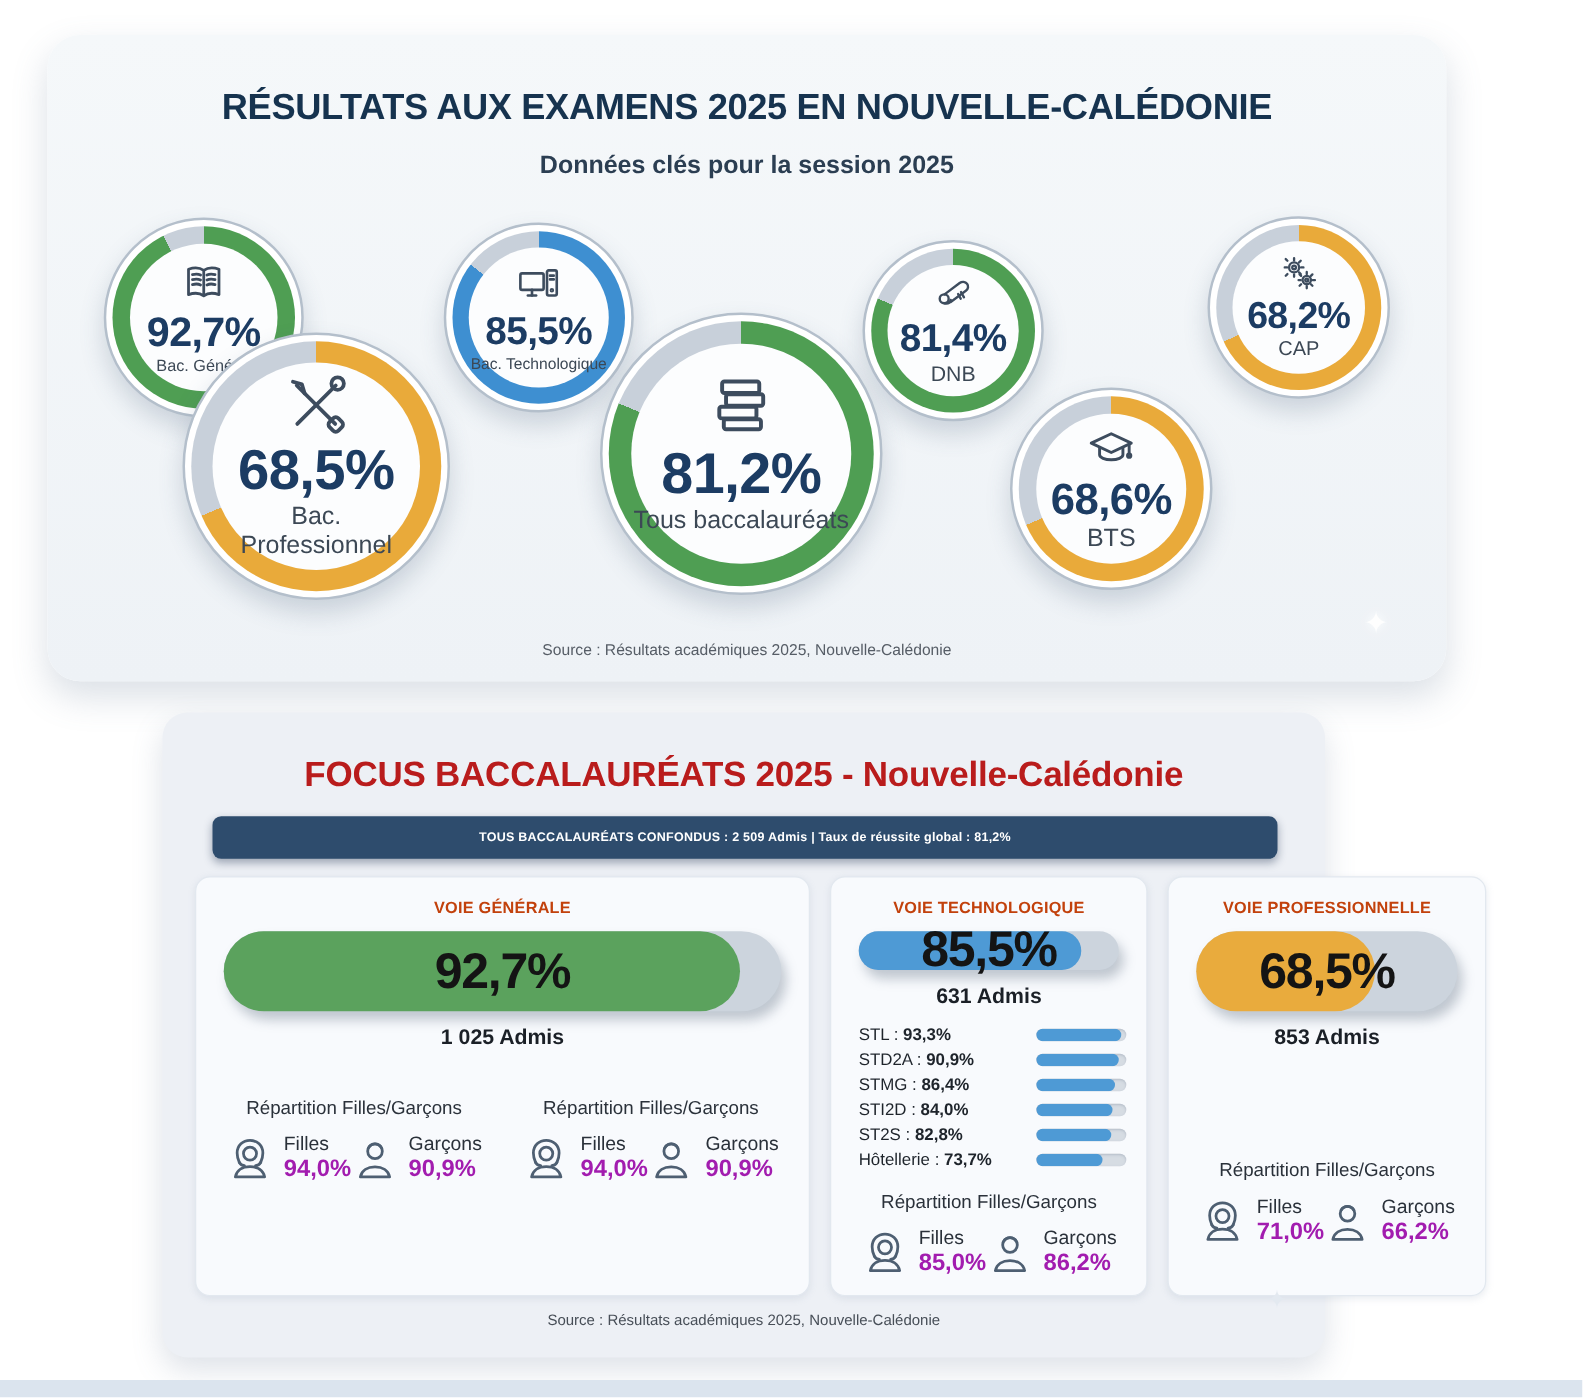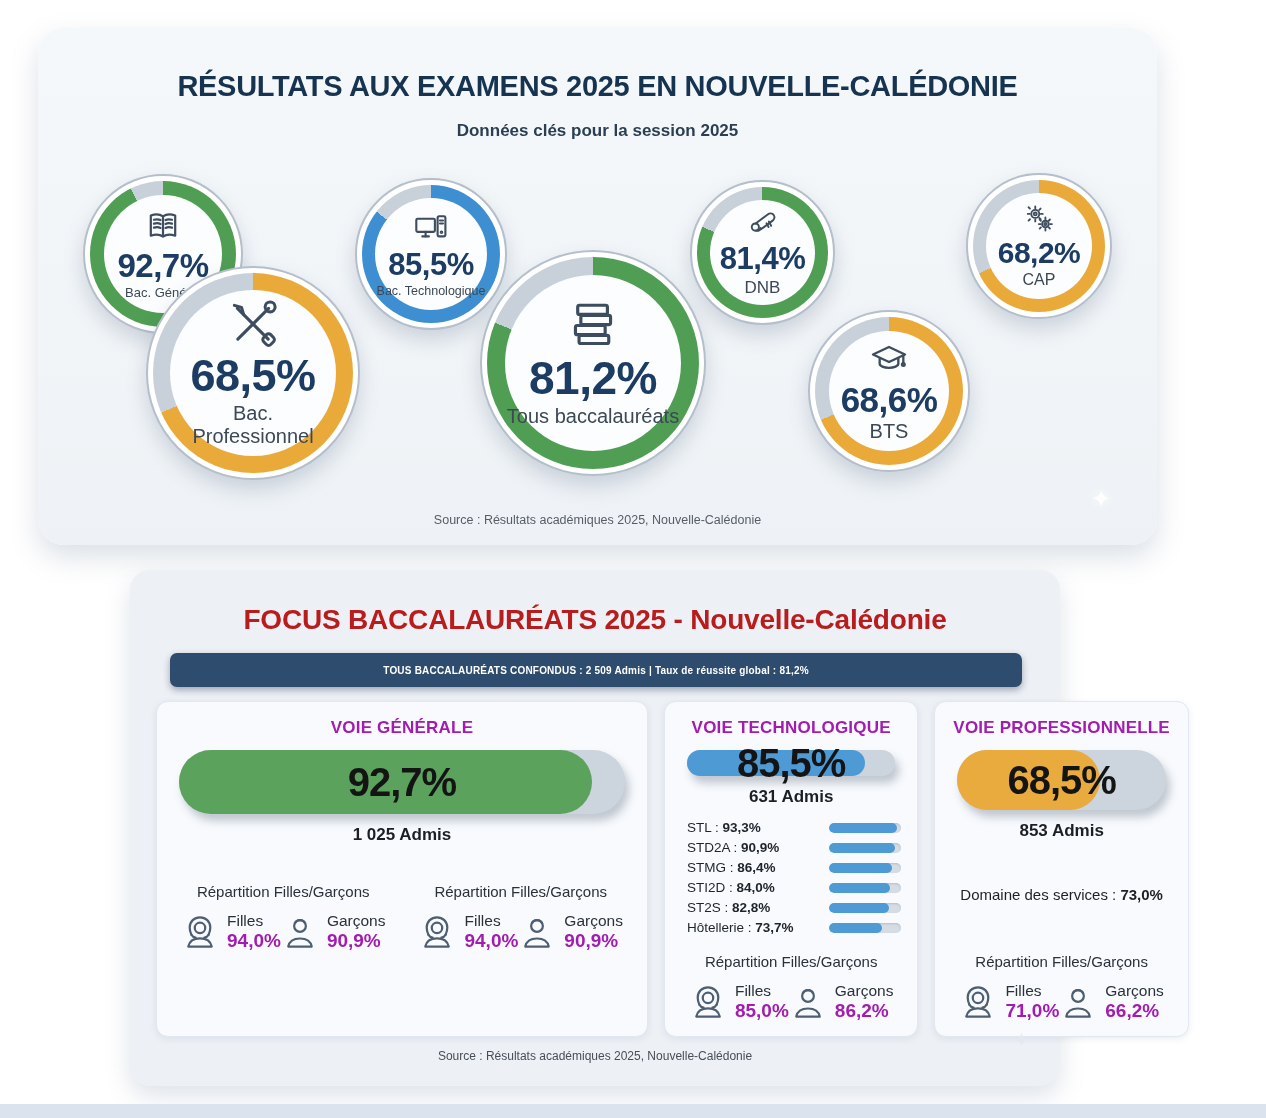--- a/index.html
+++ b/index.html
@@ -14,21 +14,21 @@
   .top-card{
     position:absolute;left:38px;top:28px;width:1119px;height:517px;
     background:linear-gradient(180deg,#f5f8fa 0%,#eef2f6 100%);
     border-radius:26px;box-shadow:0 12px 28px rgba(105,125,150,.24);
   }
   .t-title{
     margin:0;padding-top:40px;text-align:center;font-size:29px;font-weight:700;
     color:#16334f;line-height:1.28;letter-spacing:-.3px;
   }
   .t-sub{
-    text-align:center;margin-top:16px;font-size:17px;font-weight:700;color:#2b3e52;
+    text-align:center;margin-top:16px;font-size:20px;font-weight:700;color:#2b3e52;
   }
   .t-source{
     position:absolute;bottom:18px;width:100%;text-align:center;
     font-size:12.5px;color:#565d66;
   }
   .top-card::after{
     content:"✦";position:absolute;right:46px;bottom:32px;color:#ffffff;
     font-size:24px;text-shadow:0 0 8px #ffffff;opacity:.95;pointer-events:none;
   }
 
@@ -45,21 +45,21 @@
     display:flex;flex-direction:column;align-items:center;justify-content:center;
   }
   .gicon svg{width:var(--icon);height:var(--icon);display:block;}
   .gicon svg,.picon svg{
     fill:none;stroke:#3d4c5e;stroke-width:1.4;stroke-linecap:round;stroke-linejoin:round;
   }
   .gpct{font-size:var(--pct);font-weight:700;color:#1c3c63;line-height:1.08;letter-spacing:-.5px;margin-top:2px;}
   .glbl{font-size:var(--lbl);color:#3c4855;margin-top:2px;text-align:center;}
   .g0{left:45px; top:146px;width:160px;height:160px;--ring:14px;--icon:38px;--pct:33px;--lbl:13px;}
   .g1{left:317px;top:150px;width:152px;height:152px;--ring:13px;--icon:36px;--pct:31px;--lbl:12.5px;}
-  .g2{left:652px;top:152px;width:145px;height:145px;--ring:13px;--icon:33px;--pct:31px;--lbl:17px;}
+  .g2{left:652px;top:164px;width:145px;height:145px;--ring:13px;--icon:33px;--pct:31px;--lbl:17px;}
   .g3{left:928px;top:145px;width:146px;height:146px;--ring:13px;--icon:32px;--pct:30px;--lbl:16px;}
   .g4{left:108px;top:238px;width:214px;height:214px;--ring:17px;--icon:52px;--pct:45px;--lbl:20px;z-index:3;}
   .g5{left:442px;top:222px;width:226px;height:226px;--ring:18px;--icon:54px;--pct:46px;--lbl:20px;z-index:3;}
   .g6{left:770px;top:282px;width:162px;height:162px;--ring:14px;--icon:40px;--pct:35px;--lbl:20px;z-index:3;}
 
   
   .bottom-card{
     position:absolute;left:130px;top:570px;width:930px;height:516px;
     background:#edf0f5;border-radius:20px;box-shadow:0 10px 24px rgba(105,125,150,.22);
   }
@@ -75,21 +75,21 @@
     margin:17px 38px 0 40px;height:34px;border-radius:7px;background:#2e4c6d;
     color:#ffffff;font-weight:700;font-size:10px;display:flex;align-items:center;
     justify-content:center;box-shadow:0 3px 7px rgba(25,45,75,.38);letter-spacing:.2px;
   }
   .columns{display:flex;gap:16px;padding:0 26px;margin-top:14px;height:336px;}
   .col{
     flex:1;background:#f8fafd;border:1px solid #e2e8ef;border-radius:12px;
     box-shadow:0 2px 6px rgba(140,155,175,.18);padding:16px 14px 14px;
     box-sizing:border-box;display:flex;flex-direction:column;
   }
-  .col-name{font-size:17px;font-weight:700;color:#a21caf;text-align:center;letter-spacing:.2px;}
+  .col-name{font-size:13px;font-weight:700;color:#c2410c;text-align:center;letter-spacing:.2px;}
   .pill{
     margin:12px 8px 0;height:64px;border-radius:32px;background:#ccd4dd;position:relative;
     box-shadow:4px 7px 9px rgba(100,115,135,.38);
   }
   .pill-fill{position:absolute;left:0;top:0;bottom:0;border-radius:32px;}
   .pill-val{
     position:absolute;inset:0;display:flex;align-items:center;justify-content:center;
     font-size:40px;font-weight:700;color:#141414;letter-spacing:-1px;
   }
   .admis{font-size:17px;font-weight:700;color:#1b2027;text-align:center;margin-top:11px;}
@@ -415,21 +415,20 @@
           </div>
         </div>
         <div class="col col-2">
           <div class="col-name">VOIE PROFESSIONNELLE</div>
           <div class="pill">
             <span class="pill-fill" style="width:68.5%;background:#e9ab3d;"></span>
             <span class="pill-val">68,5%</span>
           </div>
           <div class="admis">853 Admis</div>
           <div class="domains">
-            <div>Domaine des services : <b>73,0%</b></div>
           </div>
           <div class="gwrap">
             <div class="gblock">
               <div class="gtitle">Répartition Filles/Garçons</div>
               <div class="grow">
                 <div class="gitem">
                   <span class="picon">
                     <svg viewBox="0 0 24 24">
                       <path d="M6.6 13.8C5.9 12.3 5.5 10.7 5.5 9.1 5.5 5.3 8.4 2.7 12 2.7s6.5 2.6 6.5 6.4c0 1.6-.4 3.2-1.1 4.7"></path>
                       <circle cx="12" cy="9.4" r="3.3"></circle>

